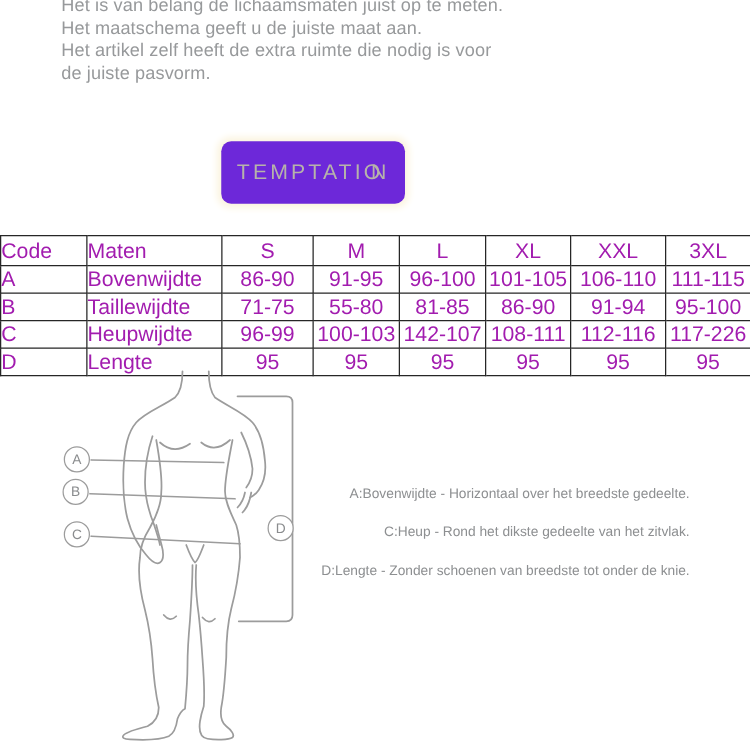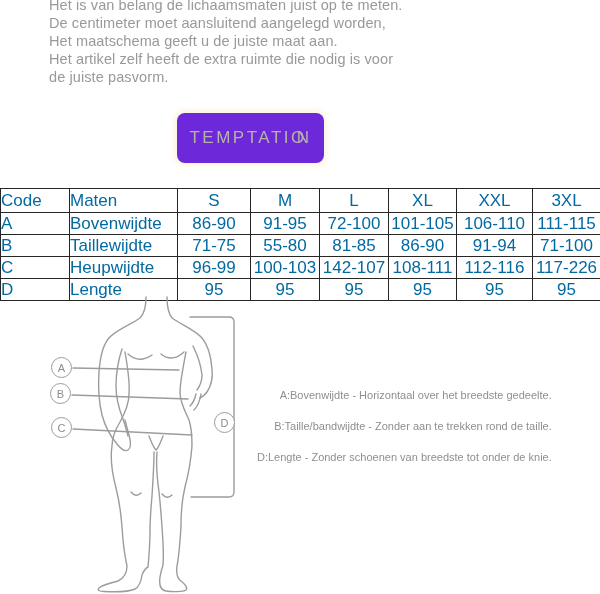--- a/index.html
+++ b/index.html
@@ -17,21 +17,21 @@
     display:flex;align-items:center;justify-content:center;
   }
   .logo-text{
     color:#b7b3aa;font-size:17px;font-weight:400;letter-spacing:2.5px;white-space:nowrap;
   }
   .logo-text .ov-n{margin-left:-10px;}
   
   table.size{
     position:absolute;left:0;top:188px;width:600px;
     border-collapse:collapse;table-layout:fixed;
-    font-size:17px;color:#0369a1;
+    font-size:17px;color:#a21caf;
   }
   table.size td,table.size th{
     border:1.5px solid #262626;font-weight:normal;
     padding:0;overflow:hidden;white-space:nowrap;
   }
   table.size tr{height:22px;}
   table.size tr.hdr{height:24px;}
   td.l,th.l{text-align:left;padding-left:4px;}
   td.c,th.c{text-align:center;}
   
@@ -47,21 +47,20 @@
   .legend .row{height:13px;line-height:13px;margin-bottom:18px;white-space:nowrap;}
   .legend .key{display:inline-block;width:17px;}
 </style>
 </head>
 <body>
 
 <div class="stage">
 
   <div class="intro">
     <div>Het is van belang de lichaamsmaten juist op te meten.</div>
-    <div>De centimeter moet aansluitend aangelegd worden,</div>
     <div>Het maatschema geeft u de juiste maat aan.</div>
     <div>Het artikel zelf heeft de extra ruimte die nodig is voor</div>
     <div>de juiste pasvorm.</div>
   </div>
 
   <div class="logo-box">
     <span class="logo-text"><span>TEMPTATI</span><span>O</span><span class="ov-n">N</span></span>
   </div>
 
   <table class="size">
@@ -84,34 +83,34 @@
       <th class="c">L</th>
       <th class="c">XL</th>
       <th class="c">XXL</th>
       <th class="c">3XL</th>
     </tr>
     <tr>
       <td class="l">A</td>
       <td class="l">Bovenwijdte</td>
       <td class="c">86-90</td>
       <td class="c">91-95</td>
-      <td class="c">72-100</td>
+      <td class="c">96-100</td>
       <td class="c">101-105</td>
       <td class="c">106-110</td>
       <td class="c">111-115</td>
     </tr>
     <tr>
       <td class="l">B</td>
       <td class="l">Taillewijdte</td>
       <td class="c">71-75</td>
       <td class="c">55-80</td>
       <td class="c">81-85</td>
       <td class="c">86-90</td>
       <td class="c">91-94</td>
-      <td class="c">71-100</td>
+      <td class="c">95-100</td>
     </tr>
     <tr>
       <td class="l">C</td>
       <td class="l">Heupwijdte</td>
       <td class="c">96-99</td>
       <td class="c">100-103</td>
       <td class="c">142-107</td>
       <td class="c">108-111</td>
       <td class="c">112-116</td>
       <td class="c">117-226</td>
@@ -170,20 +169,20 @@
   </div>
   <div class="marker" style="left:214px;top:412px;">
     <span>D</span>
   </div>
 
   <div class="legend">
     <div class="row">
       <span class="key">A:</span><span>Bovenwijdte - Horizontaal over het breedste gedeelte.</span>
     </div>
     <div class="row">
-      <span class="key">B:</span><span>Taille/bandwijdte - Zonder aan te trekken rond de taille.</span>
+      <span class="key">C:</span><span>Heup - Rond het dikste gedeelte van het zitvlak.</span>
     </div>
     <div class="row">
       <span class="key">D:</span><span>Lengte - Zonder schoenen van breedste tot onder de knie.</span>
     </div>
   </div>
 
 </div>
 
 </body></html>

